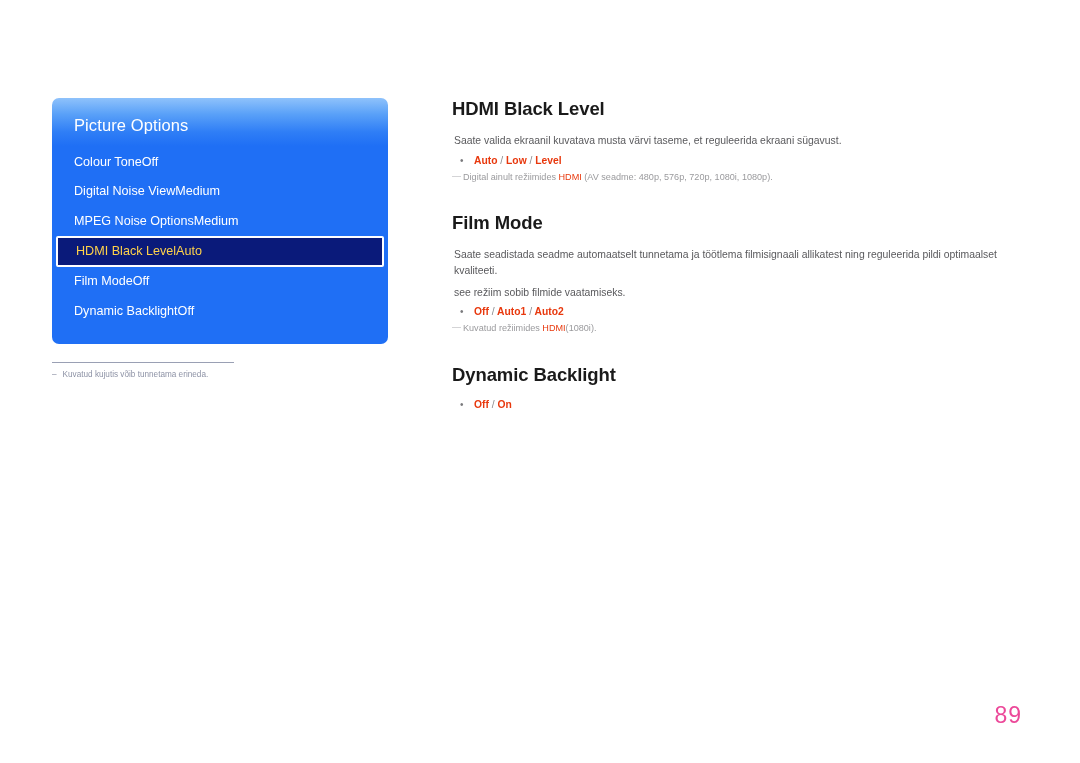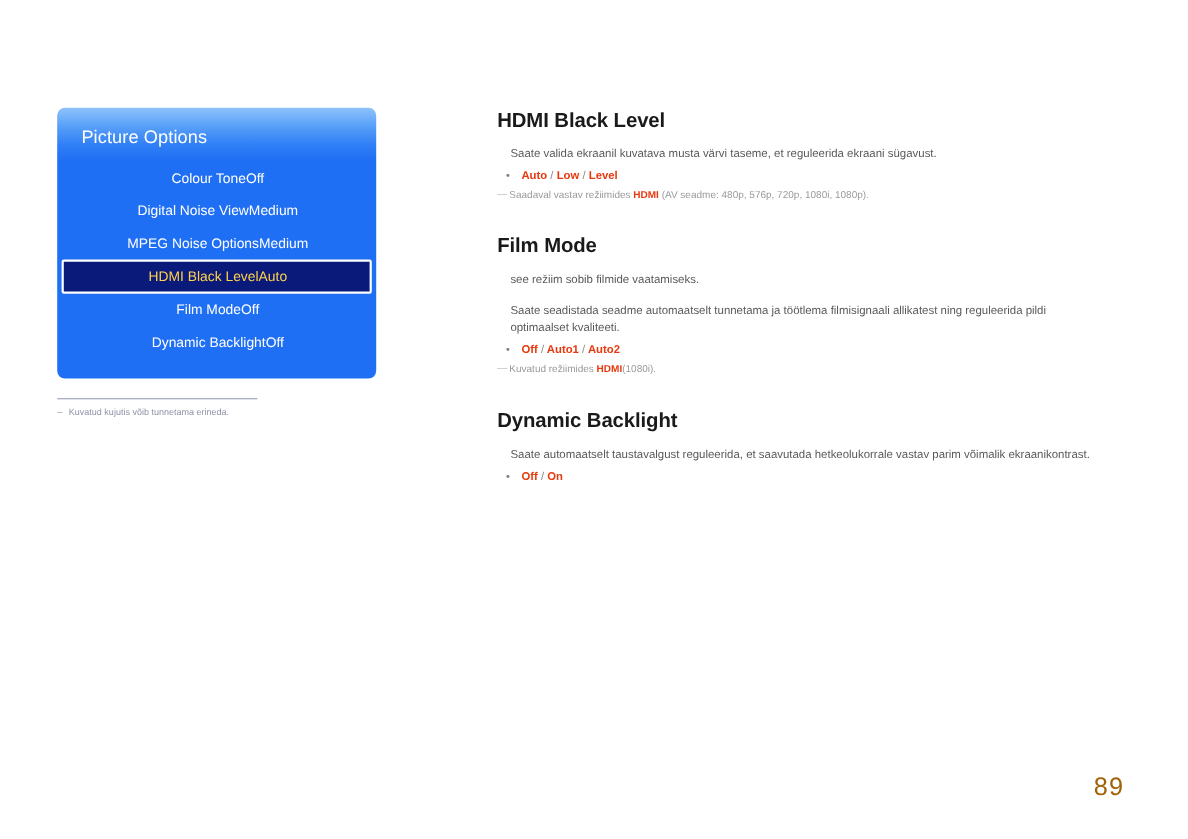--- a/index.html
+++ b/index.html
@@ -18,21 +18,21 @@
 
   
   #left-column {
     position: absolute;
     left: 52px;
     top: 98px;
     width: 290px;
   }
 
   #osd-panel {
-    width: 290px;
+    width: 336px;
     border-radius: 7px;
     background: #1f6ff5;
     background: linear-gradient(to bottom,
                 #8fc2fb 0px,
                 #5aa1f8 16px,
                 #2f7ef6 34px,
                 #1f6ff5 48px,
                 #1f6ff5 100%);
     padding-bottom: 18px;
     box-sizing: border-box;
@@ -45,21 +45,21 @@
     font-weight: 400;
     letter-spacing: .1px;
     padding: 18px 0 12px 22px;
   }
 
   .osd-row {
     position: relative;
     height: 29.5px;
     display: flex;
     align-items: center;
-    justify-content: center;
+    justify-content: flex-start;
     padding: 0 20px 0 22px;
     box-sizing: border-box;
     color: #ffffff;
     font-size: 12.6px;
   }
   .osd-row .osd-label {
     white-space: nowrap;
   }
   .osd-row .osd-value {
     white-space: nowrap;
@@ -112,21 +112,21 @@
     font-weight: bold;
     color: #1a1a1a;
     letter-spacing: -.1px;
     margin: 0;
   }
 
   .section-body {
     font-size: 10.4px;
     color: #59595c;
     line-height: 1.55;
-    margin: 12px;
+    margin: 2px;
   }
 
   .option-line {
     display: flex;
     align-items: baseline;
     font-size: 10.3px;
     margin: 0;
   }
   .option-bullet {
     color: #7a7a7d;
@@ -157,30 +157,30 @@
   .note-dash {
     flex: none;
     width: 11px;
     color: #bdbdc0;
     font-size: 9px;
     position: relative;
     top: -1px;
   }
   .note-line .hl {
     color: #e8380d;
-    font-weight: bold;
+    font-weight: normal;
   }
 
   
   #page-number {
     position: absolute;
     right: 58px;
     bottom: 34px;
     font-size: 23px;
-    color: #a16207;
+    color: #ec4899;
     letter-spacing: 1px;
   }
 </style>
 </head>
 <body>
 
 <div id="left-column">
 
   <div id="osd-panel">
     <div id="osd-title">Picture Options</div>
@@ -225,39 +225,38 @@
 <div id="right-column">
     <div class="section" style="margin-top: 0px;">
       <h2 class="section-heading" style="margin-bottom: 13px;">HDMI Black Level</h2>
       <p class="section-body" style="margin-bottom: 6px;">Saate valida ekraanil kuvatava musta värvi taseme, et reguleerida ekraani sügavust.</p>
       <div class="option-line">
         <span class="option-bullet">•</span>
         <span class="option-values"><b>Auto </b><span class="sep">/</span><b> Low </b><span class="sep">/</span><b> Level</b></span>
       </div>
       <div class="note-line" style="margin-top: 5px;">
         <span class="note-dash">—</span>
-        <span><span>Saadaval vastav režiimides </span><span class="hl">HDMI</span><span> (AV seadme: 480p, 576p, 720p, 1080i, 1080p).</span></span>
+        <span><span>Digital ainult režiimides </span><span class="hl">HDMI</span><span> (AV seadme: 480p, 576p, 720p, 1080i, 1080p).</span></span>
       </div>
     </div>
     <div class="section" style="margin-top: 27px;">
       <h2 class="section-heading" style="margin-bottom: 13px;">Film Mode</h2>
+      <p class="section-body" style="margin-bottom: 6px;">Saate seadistada seadme automaatselt tunnetama ja töötlema filmisignaali allikatest ning reguleerida pildi optimaalset kvaliteeti.</p>
       <p class="section-body" style="margin-bottom: 5px;">see režiim sobib filmide vaatamiseks.</p>
-      <p class="section-body" style="margin-bottom: 6px;">Saate seadistada seadme automaatselt tunnetama ja töötlema filmisignaali allikatest ning reguleerida pildi optimaalset kvaliteeti.</p>
       <div class="option-line">
         <span class="option-bullet">•</span>
         <span class="option-values"><b>Off </b><span class="sep">/</span><b> Auto1 </b><span class="sep">/</span><b> Auto2</b></span>
       </div>
       <div class="note-line" style="margin-top: 5px;">
         <span class="note-dash">—</span>
         <span><span>Kuvatud režiimides </span><span class="hl">HDMI</span><span>(1080i).</span></span>
       </div>
     </div>
     <div class="section" style="margin-top: 28px;">
       <h2 class="section-heading" style="margin-bottom: 13px;">Dynamic Backlight</h2>
-      <p class="section-body" style="margin-bottom: 6px;">Saate automaatselt taustavalgust reguleerida, et saavutada hetkeolukorrale vastav parim võimalik ekraanikontrast.</p>
       <div class="option-line">
         <span class="option-bullet">•</span>
         <span class="option-values"><b>Off </b><span class="sep">/</span><b> On</b></span>
       </div>
     </div>
   </div>
 
 <div id="page-number">89</div>
 
 </body></html>

